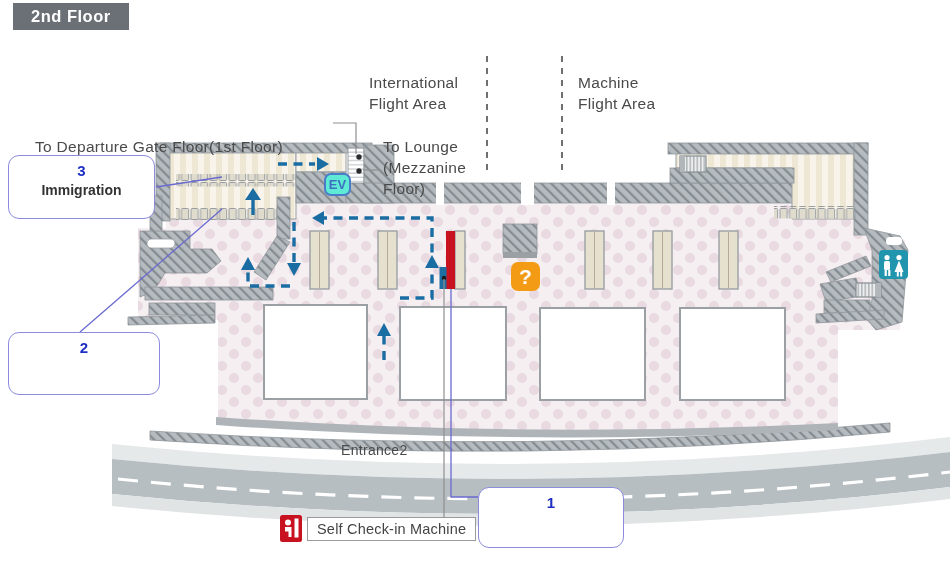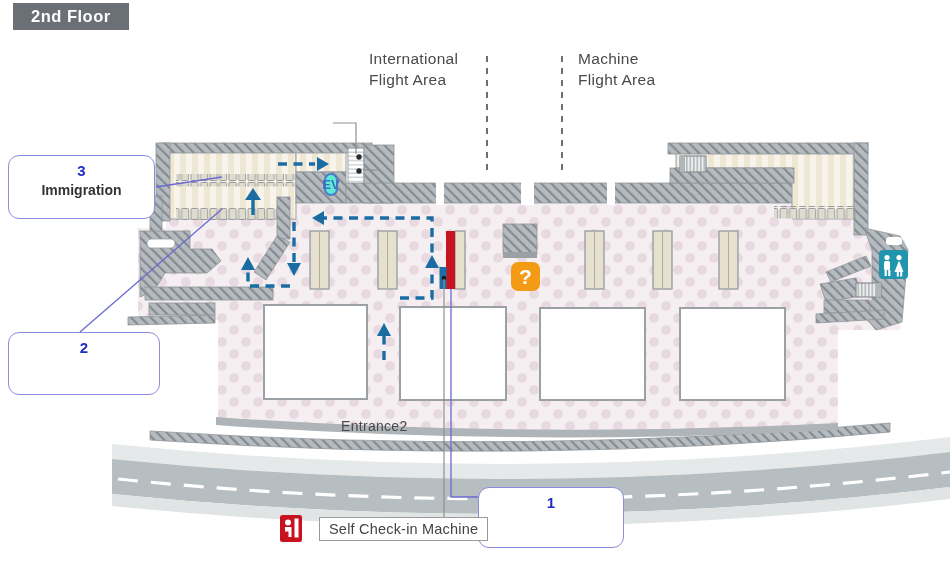--- a/index.html
+++ b/index.html
@@ -1,34 +1,34 @@
 <!DOCTYPE html>
 <html><head>
 <meta charset="utf-8">
 <style>
   html,body{margin:0;padding:0;background:#fff;}
   #stage{position:relative;width:950px;height:580px;overflow:hidden;background:#fff;
          font-family:"Liberation Sans","DejaVu Sans",sans-serif;}
   #map-svg{position:absolute;left:0;top:0;}
-  .lbl{position:absolute;color:#4a4a4a;font-size:15.5px;line-height:21px;letter-spacing:.3px;white-space:nowrap;}
+  .lbl{position:absolute;color:#4a4a4a;font-size:15.5px;line-height:21px;letter-spacing:.3px;white-space:nowrap;margin-top:24px;}
   .floor-badge{position:absolute;left:13px;top:3px;background:#6b7076;color:#fff;
                font-size:16.5px;font-weight:bold;padding:4px 18px;letter-spacing:.5px;}
   .callout{position:absolute;background:#fff;border:1.5px solid #8c8cdc;border-radius:11px;
            text-align:center;box-sizing:border-box;}
   .callout .num{color:#1f2ec4;font-weight:bold;font-size:15px;line-height:17px;margin-top:6px;}
   .callout .cap{color:#333;font-weight:bold;font-size:14px;line-height:22px;}
-  .ev-badge{position:absolute;left:324px;top:173px;width:14px;height:23px;background:#5eead4;
+  .ev-badge{position:absolute;left:324px;top:173px;width:27px;height:23px;background:#5eead4;
             border:2.5px solid #4a7cc7;border-radius:7px;color:#3f6fc0;font-weight:bold;
             font-size:13px;display:flex;align-items:center;justify-content:center;box-sizing:border-box;}
   .info-badge{position:absolute;left:511px;top:262px;width:29px;height:29px;background:#f49b16;
               border-radius:7px;color:#fff;font-weight:bold;font-size:21px;display:flex;
               align-items:center;justify-content:center;}
   .legend-row{position:absolute;left:280px;top:515px;display:flex;align-items:center;}
   .legend-box{border:1px solid #9a9a9a;background:#fff;color:#444;font-size:14.5px;
-              padding:3px 9px;margin-left:17px;letter-spacing:.2px;}
+              padding:3px 9px;margin-left:5px;letter-spacing:.2px;}
 </style>
 </head>
 <body>
 
 <div id="stage">
 
 <svg id="map-svg" width="950" height="580" viewBox="0 0 950 580">
   <defs>
     <pattern id="hatch" width="7" height="7" patternUnits="userSpaceOnUse" patternTransform="rotate(-45)">
       <rect width="7" height="7" fill="#b5bbbf"></rect>
@@ -212,21 +212,27 @@
   </g>
 
   <g stroke="#6f6f6f" stroke-width="2" stroke-dasharray="6 6">
     <line x1="487" y1="56" x2="487" y2="172"></line>
     <line x1="562" y1="56" x2="562" y2="172"></line>
   </g>
 </svg>
 
 <div class="floor-badge">2nd Floor</div>
 
-
+<div class="lbl" style="left:35px;top:112px;">To Departure Gate Floor(1st Floor)</div>
+
+<div class="lbl" style="left:383px;top:112px;">
+  <div>To Lounge</div>
+  <div>(Mezzanine</div>
+  <div>Floor)</div>
+</div>
 
 <div class="lbl" style="left:369px;top:48px;">
   <div>International</div>
   <div>Flight Area</div>
 </div>
 
 <div class="lbl" style="left:578px;top:48px;">
   <div>Machine</div>
   <div>Flight Area</div>
 </div>

